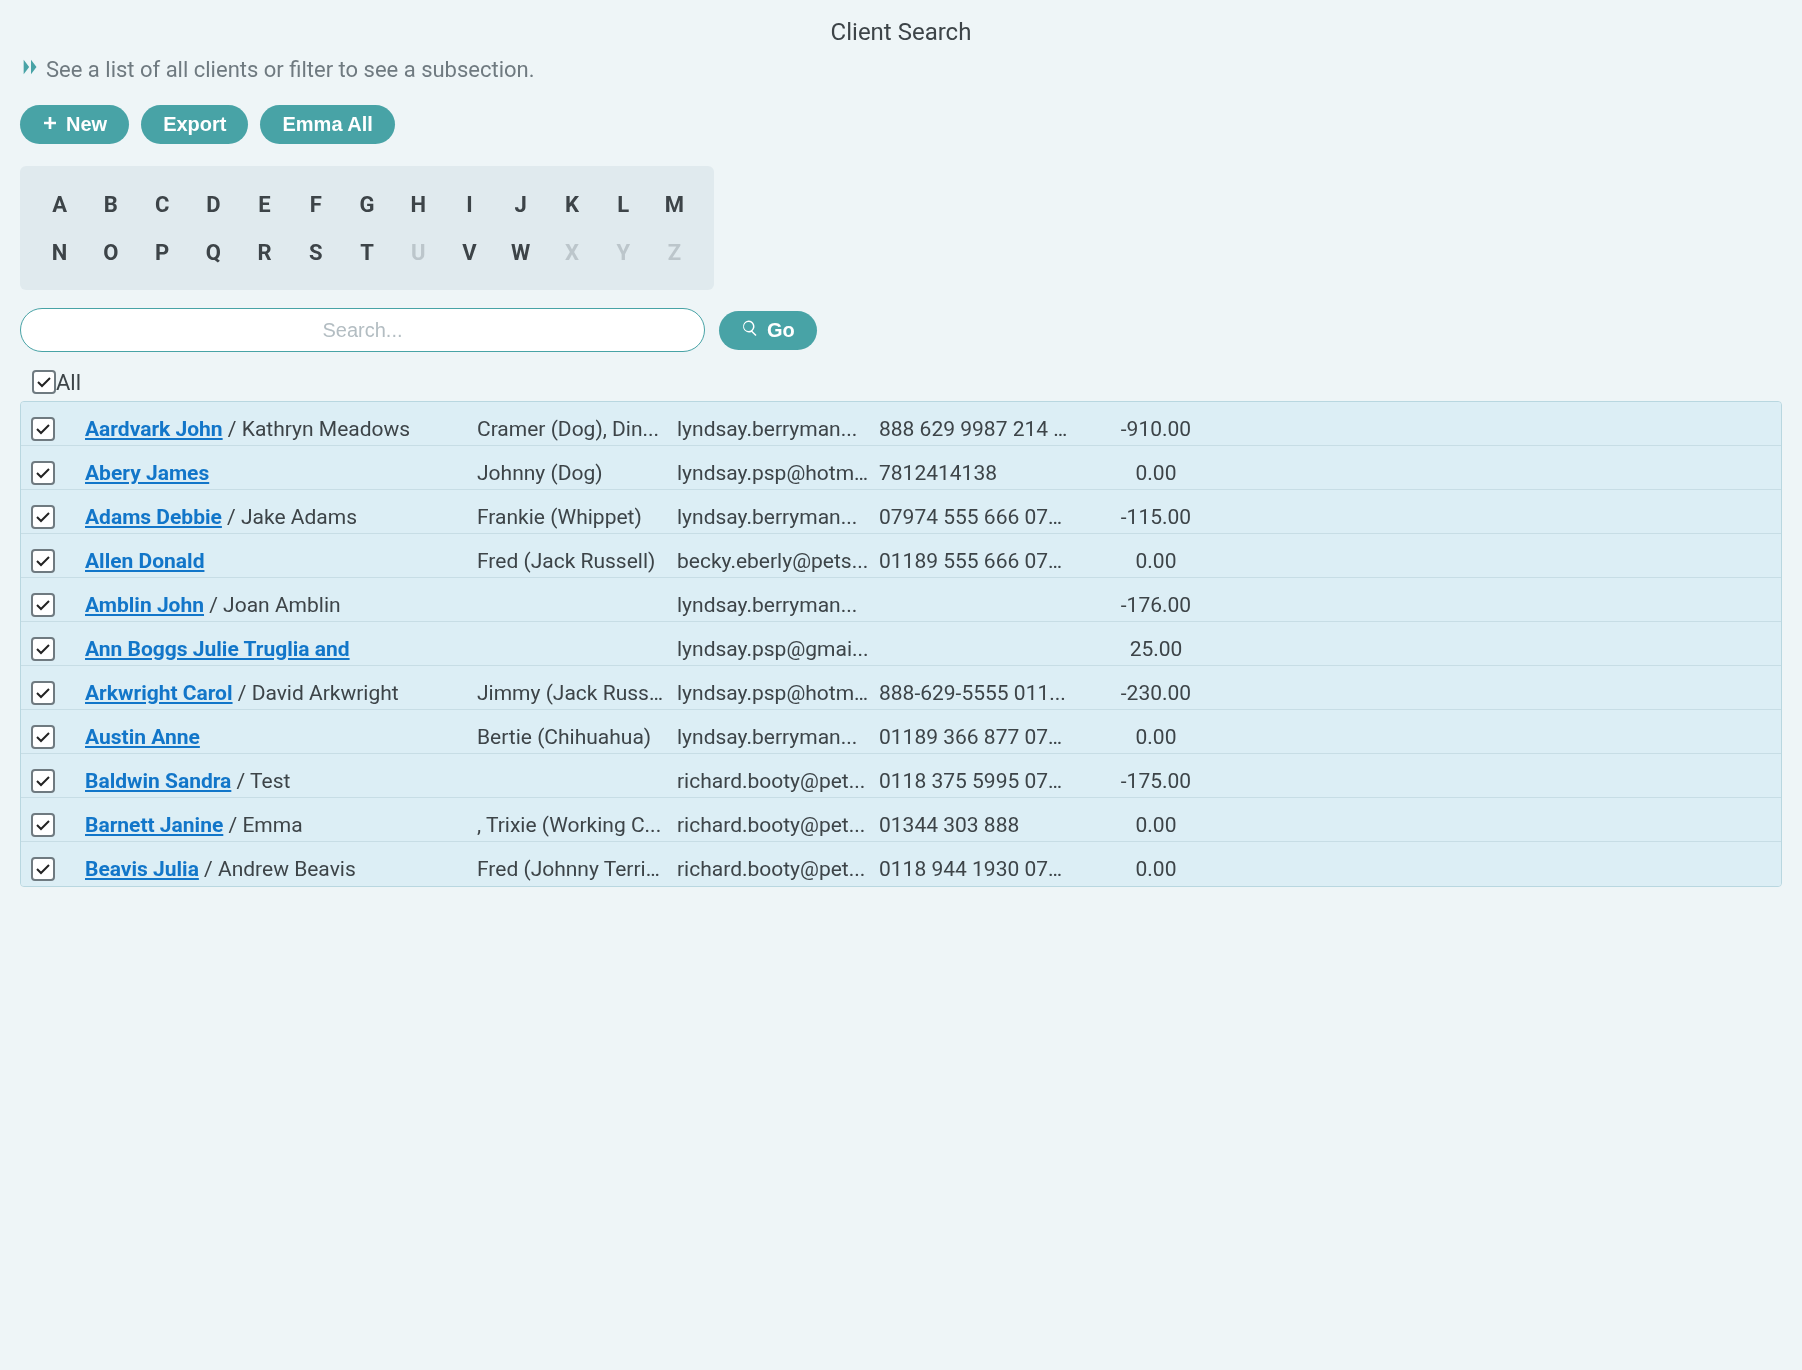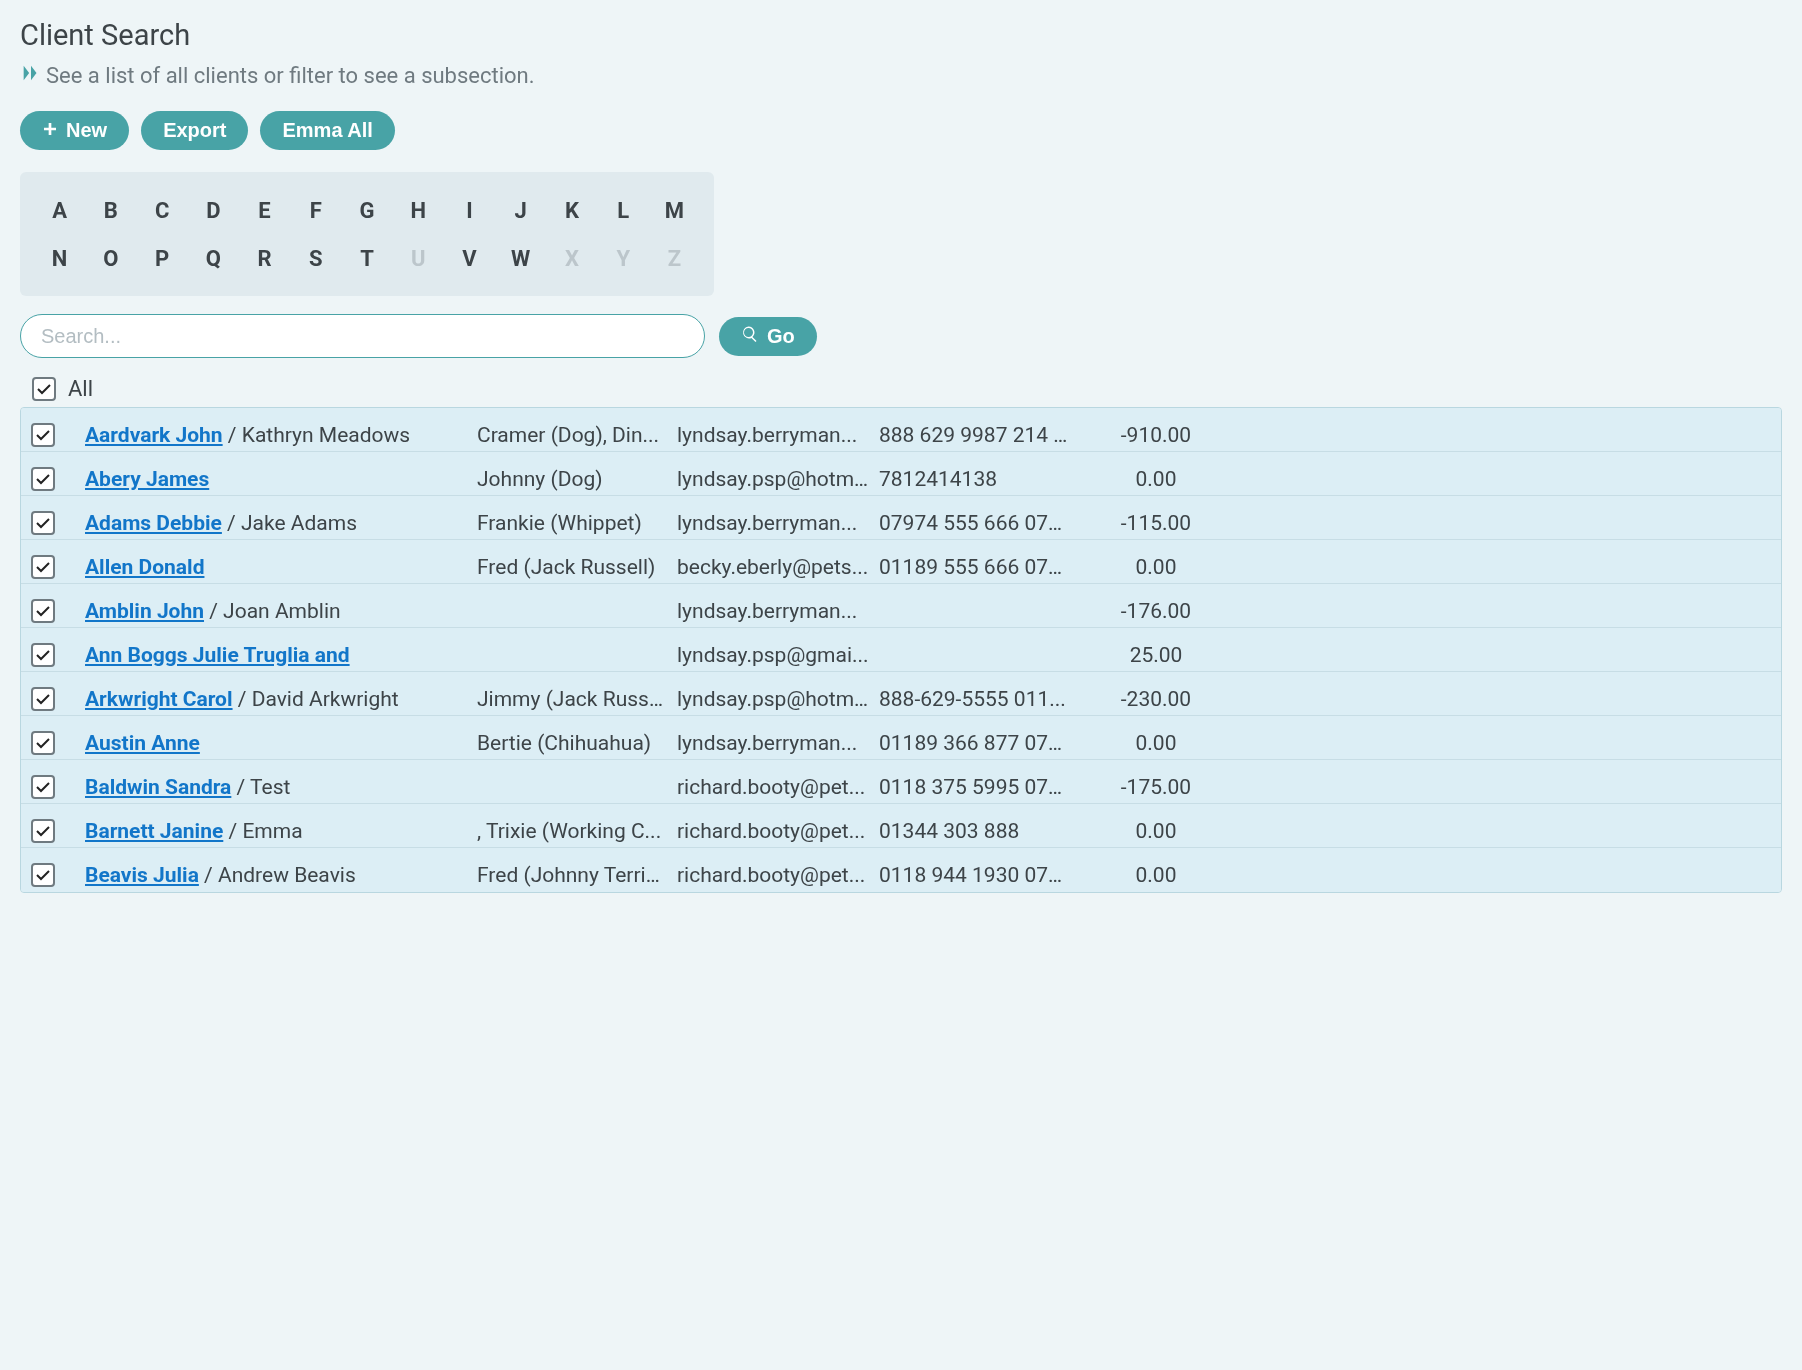--- a/index.html
+++ b/index.html
@@ -4,24 +4,25 @@
 <style>
   * { box-sizing: border-box; margin: 0; padding: 0; }
   body {
     font-family: -apple-system, BlinkMacSystemFont, "Segoe UI", Roboto, "Helvetica Neue", Arial, sans-serif;
     background: #eef5f7;
     color: #3d4448;
     padding: 18px 20px 40px 20px;
     font-size: 21px;
   }
   h1.page-title {
-    font-size: 29px;
+    font-size: 24px;
     font-weight: 400;
     color: #3d4448;
     margin-bottom: 10px;
+    text-align: center;
   }
   .subtitle-row {
     display: flex;
     align-items: center;
     gap: 4px;
     color: #6f7a80;
     font-size: 22px;
     margin-bottom: 22px;
   }
   .chevrons-icon svg { width: 22px; height: 22px; fill: #48a3a6; }
@@ -64,24 +65,25 @@
   .search-input {
     width: 685px;
     height: 44px;
     border: 1.5px solid #48a3a6;
     border-radius: 999px;
     padding: 0 20px;
     font-size: 20px;
     color: #3d4448;
     outline: none;
     background: #fff;
+    text-align: center;
   }
   .search-input::placeholder { color: #b3bdc2; }
   .go-btn .mag svg { width: 18px; height: 18px; fill: #fff; }
-  .select-row { display: flex; align-items: center; gap: 12px; padding-left: 12px; margin-bottom: 6px; }
+  .select-row { display: flex; padding-left: 12px; margin-bottom: 6px; }
   .chk {
     width: 24px; height: 24px;
     border: 2px solid #6f7a80;
     border-radius: 4px;
     background: #fff;
     display: inline-flex; align-items: center; justify-content: center;
     cursor: pointer;
   }
   .chk svg { width: 16px; height: 14px; stroke: #222; stroke-width: 3; fill: none; }
   .all-label { color: #3d4448; font-size: 22px; }

